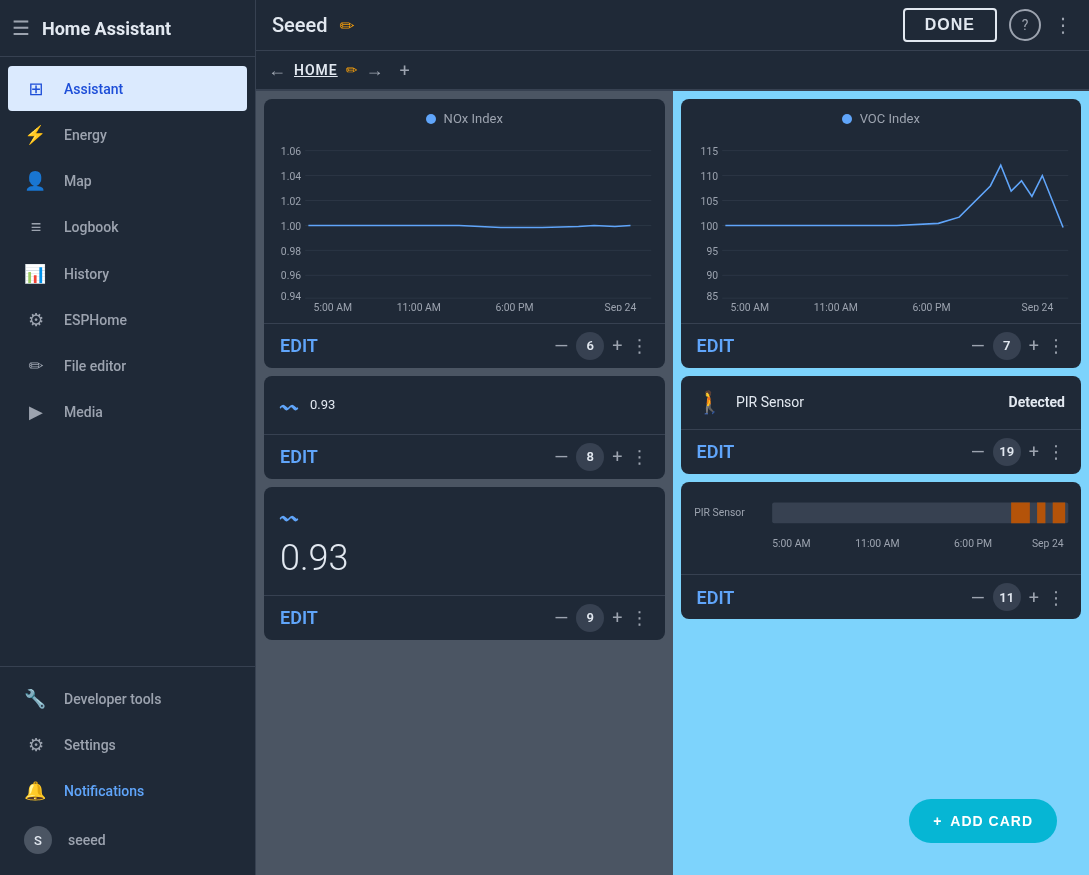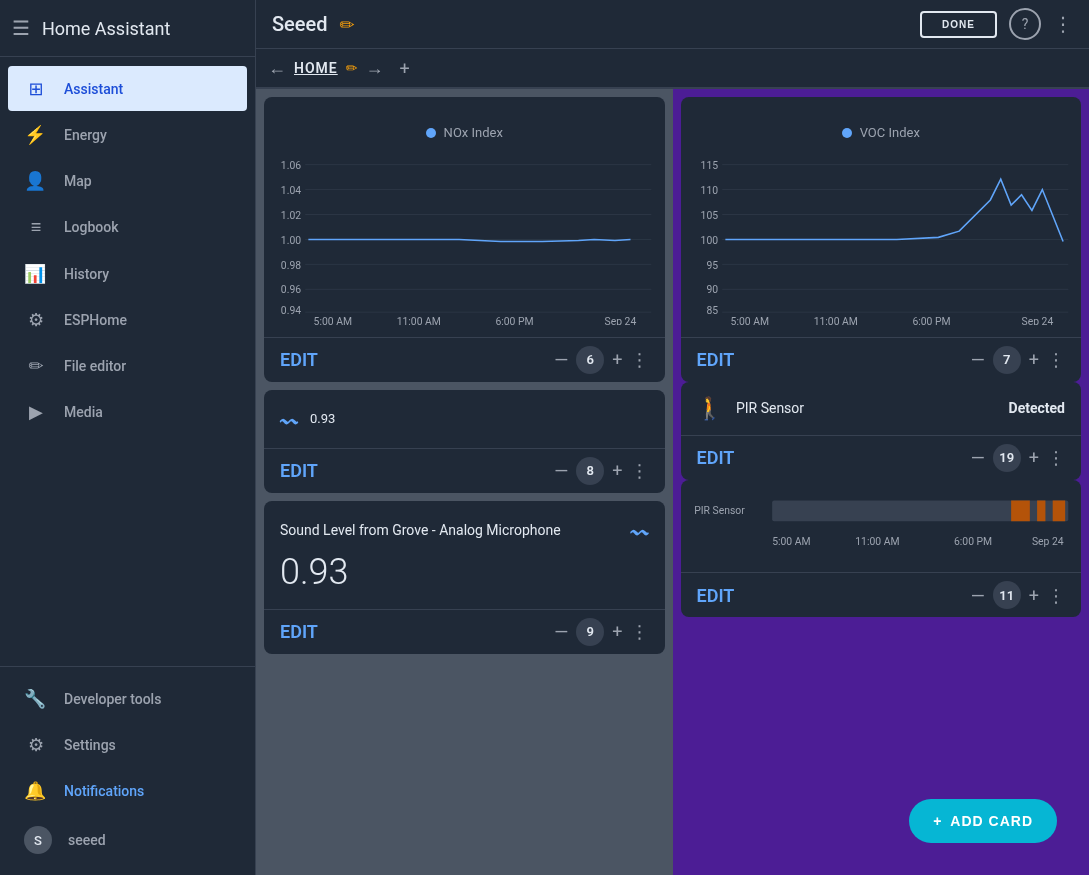--- a/index.html
+++ b/index.html
@@ -22,21 +22,21 @@
       gap: 12px;
       border-bottom: 1px solid #374151;
     }
     .sidebar-header-icon {
       color: #9ca3af;
       font-size: 20px;
       cursor: pointer;
     }
     .sidebar-title {
       font-size: 18px;
-      font-weight: 400;
+      font-weight: 700;
       color: #e2e8f0;
     }
     .sidebar-nav {
       flex: 1;
       overflow-y: auto;
       padding: 8px 0;
     }
     .nav-item {
       display: flex;
       align-items: center;
@@ -82,21 +82,21 @@
       font-weight: 500;
       color: #e2e8f0;
     }
     .topbar-edit-icon { color: #f59e0b; font-size: 18px; cursor: pointer; }
     .topbar-spacer { flex: 1; }
     .topbar-done-btn {
       border: 2px solid #e2e8f0;
       background: transparent;
       color: #e2e8f0;
       padding: 6px 20px;
-      font-size: 10px;
+      font-size: 16px;
       font-weight: 600;
       border-radius: 4px;
       cursor: pointer;
       letter-spacing: 1px;
     }
     .topbar-help { color: #9ca3af; font-size: 20px; cursor: pointer; width: 32px; height: 32px; border-radius: 50%; border: 2px solid #9ca3af; display: flex; align-items: center; justify-content: center; font-size: 14px; }
     .topbar-more { color: #9ca3af; font-size: 20px; cursor: pointer; }
 
     .tabs-bar {
       display: flex;
@@ -134,41 +134,41 @@
       gap: 8px;
       background: #4b5563;
     }
     
     .right-col {
       width: 50%;
       overflow-y: auto;
       padding: 8px;
       display: flex;
       flex-direction: column;
-      background: #4c1d95;
+      gap: 8px;
+      background: #7dd3fc;
     }
 
     .card {
       background: #1f2937;
       border-radius: 8px;
       overflow: hidden;
     }
     .card-chart-area {
       padding: 12px 8px 8px 8px;
     }
     .card-title {
       text-align: center;
       font-size: 13px;
       color: #9ca3af;
       margin-bottom: 8px;
       display: flex;
       align-items: center;
       justify-content: center;
       gap: 8px;
-      margin-top: 16px;
     }
     .dot {
       width: 10px;
       height: 10px;
       border-radius: 50%;
       background: #60a5fa;
       display: inline-block;
     }
     .card-edit-bar {
       display: flex;
@@ -400,21 +400,20 @@
           <span class="edit-btn">—</span>
           <div class="circle-num">8</div>
           <span class="edit-btn">+</span>
           <span class="edit-btn">⋮</span>
         </div>
       </div>
 
       <div class="card">
         <div class="sound-big-card">
           <div class="sound-big-header">
-            <span class="sound-big-label">Sound Level from Grove - Analog Microphone</span>
             <span style="color:#60a5fa;font-size:18px;">〰</span>
           </div>
           <div class="sound-big-value">0.93</div>
         </div>
         <div class="card-edit-bar">
           <span class="edit-label">EDIT</span>
           <div class="edit-spacer"></div>
           <span class="edit-btn">—</span>
           <div class="circle-num">9</div>
           <span class="edit-btn">+</span>

